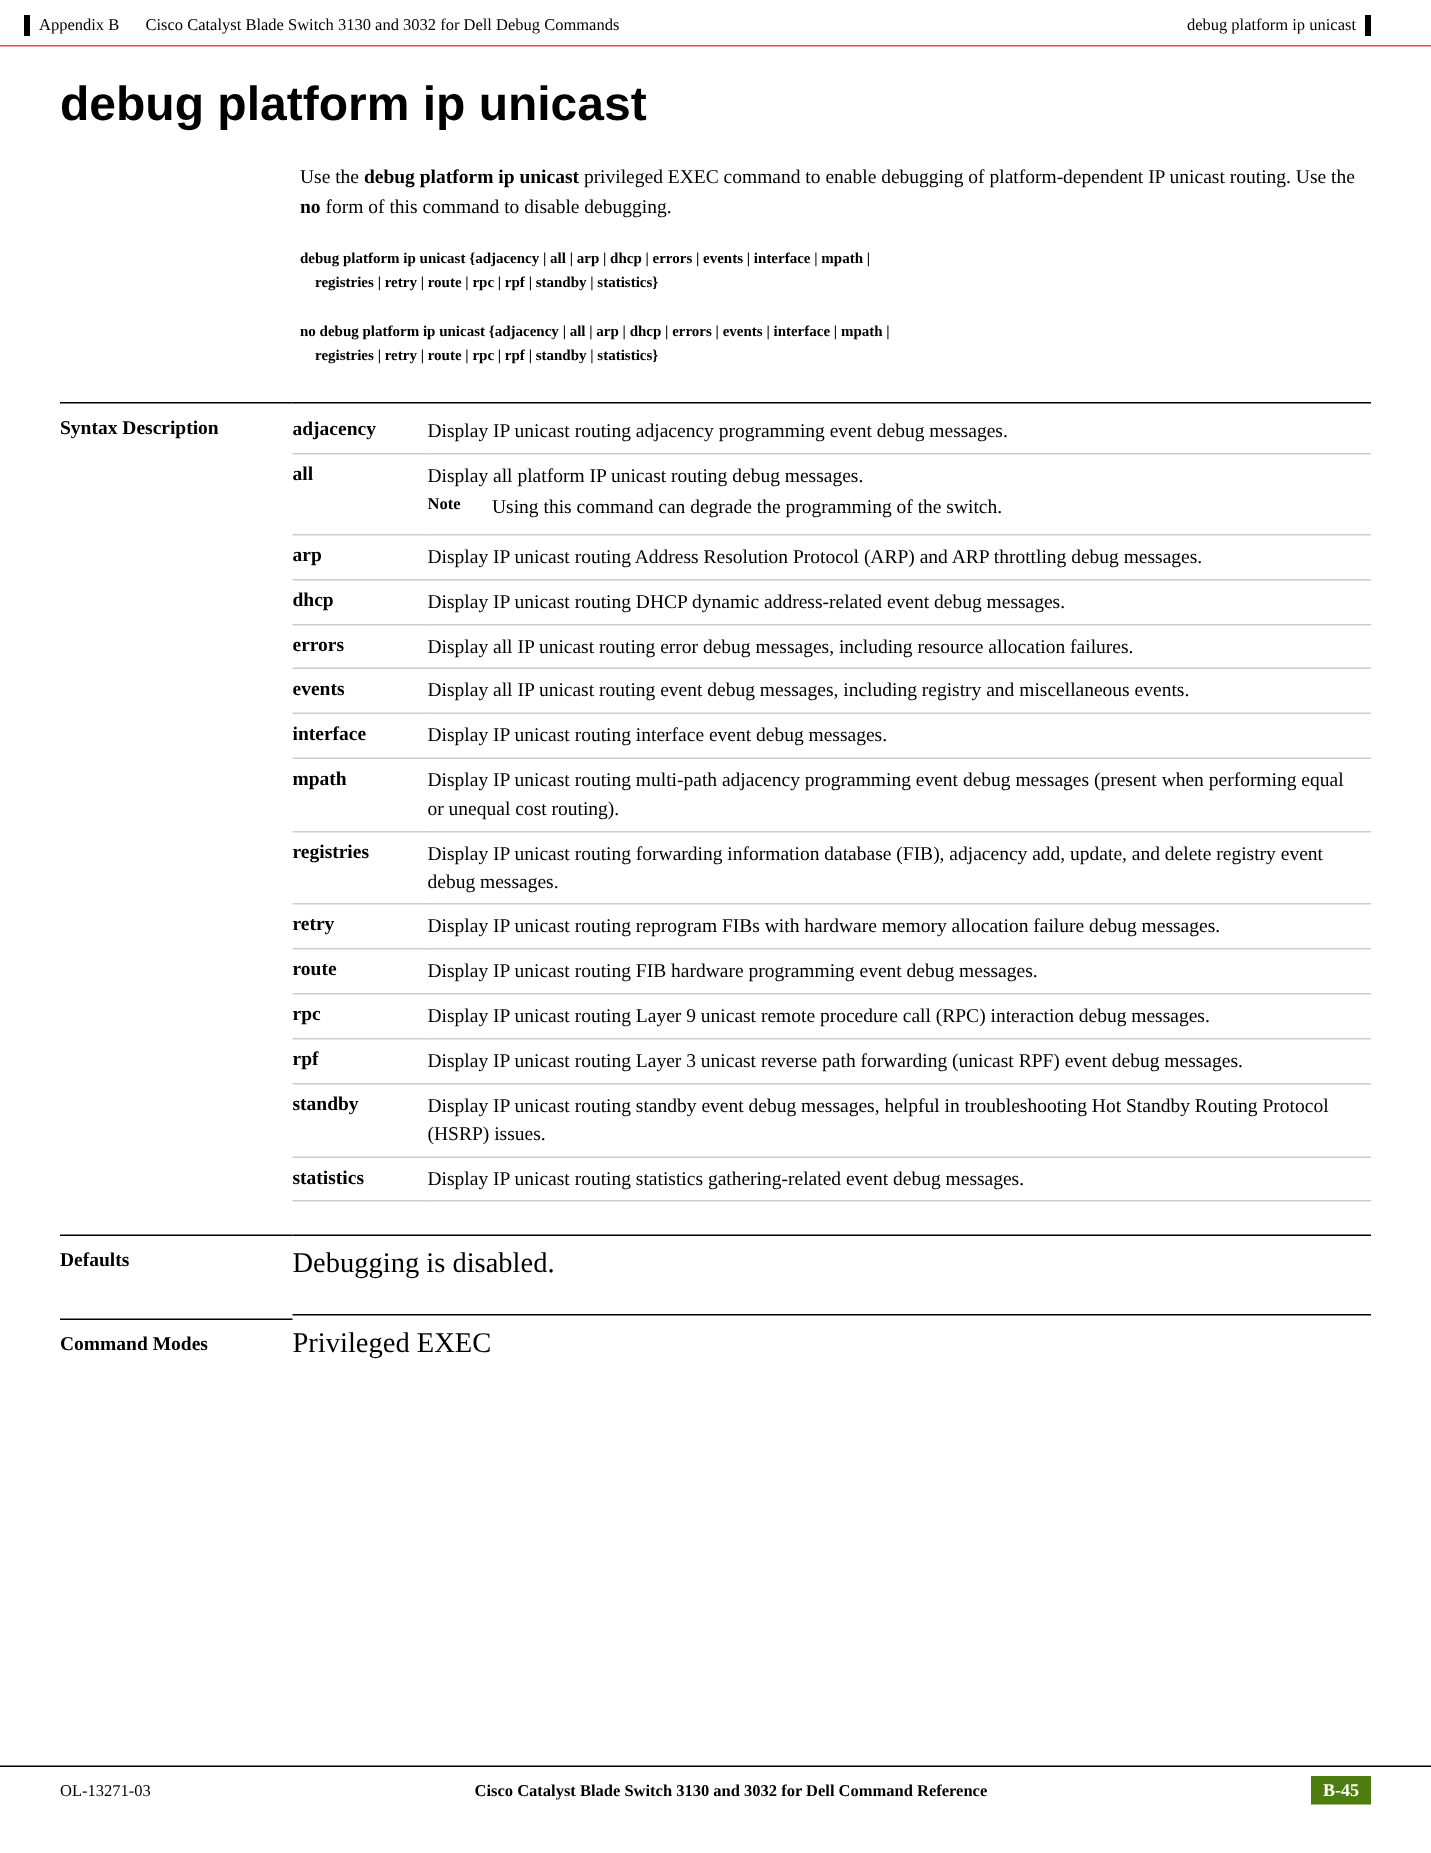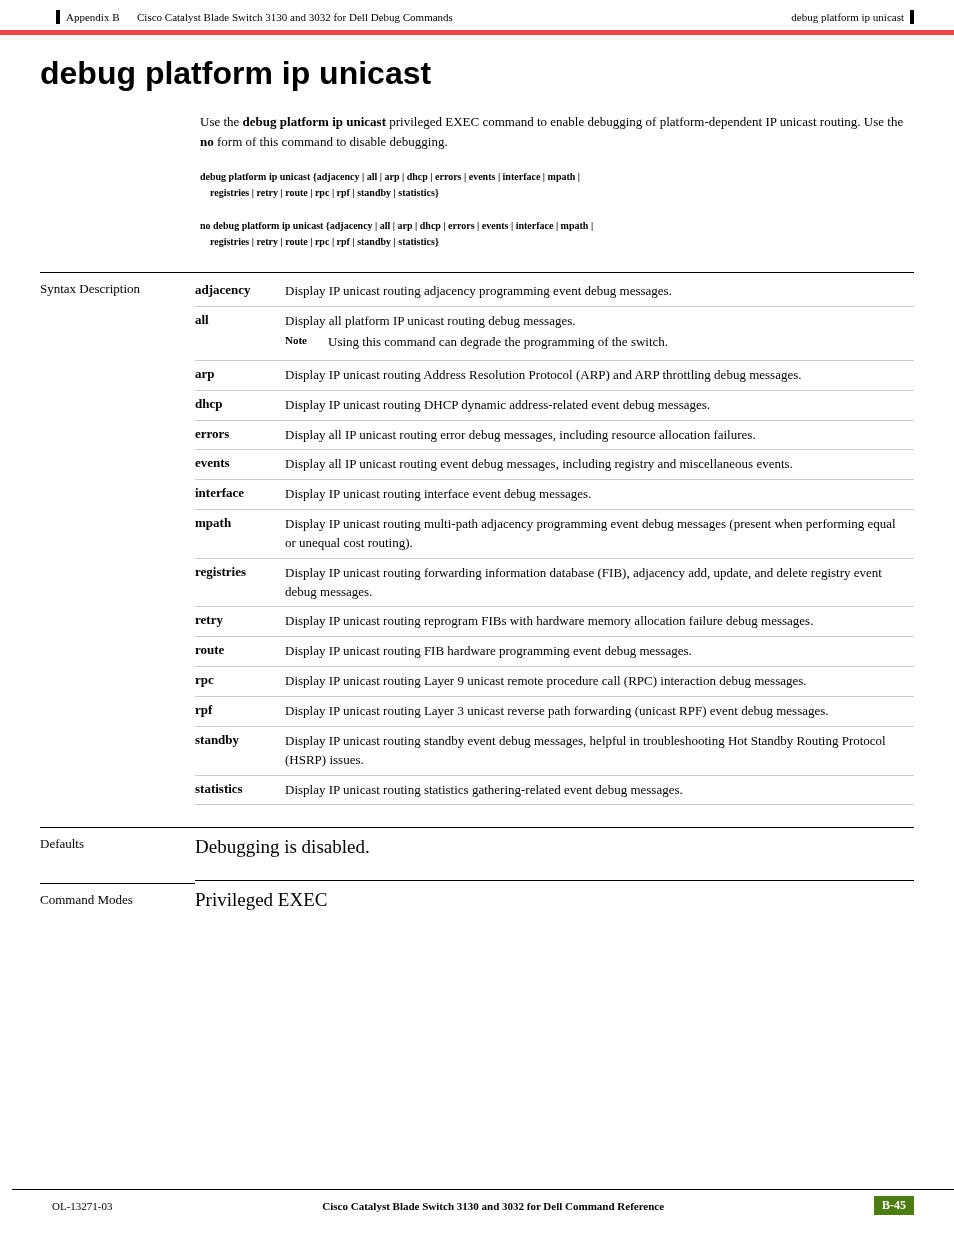--- a/index.html
+++ b/index.html
@@ -11,35 +11,35 @@
       width: 954px;
       min-height: 1235px;
       position: relative;
     }
 
     
     .page-header {
       display: flex;
       justify-content: space-between;
       align-items: center;
-      padding: 10px 40px 6px 56px;
-      border-bottom: 5px solid #ef4444;
+      padding: 10px 40px 6px 16px;
+      border-bottom: 1px solid #ef4444;
       font-size: 11px;
     }
     .header-left { display: flex; align-items: center; gap: 6px; }
     .header-left .bar { width: 4px; height: 14px; background: #000; display: inline-block; }
     .header-right { display: flex; align-items: center; gap: 6px; }
     .header-right .bar { width: 4px; height: 14px; background: #000; display: inline-block; }
 
     
     .page-footer {
       position: absolute;
       bottom: 20px;
-      left: 12px; right: 0;
-      padding: 0 40px;
+      left: 0; right: 0;
+      padding: 12px 40px;
       display: flex;
       justify-content: space-between;
       align-items: center;
       font-size: 11px;
       border-top: 1px solid #000;
       padding-top: 6px;
     }
     .footer-center { text-align: center; font-weight: bold; font-size: 11px; }
     .footer-right {
       background: #4d7c0f;
@@ -84,21 +84,21 @@
     }
 
     
     .section {
       display: flex;
       margin-top: 10px;
     }
     .section-label {
       width: 155px;
       min-width: 155px;
-      font-weight: normal;
+      font-weight: bold;
       font-size: 13px;
       padding-top: 2px;
       padding-right: 10px;
       border-top: 1px solid #000;
       padding-top: 8px;
     }
     .section-content {
       flex: 1;
       border-top: 1px solid #000;
       padding-top: 4px;

